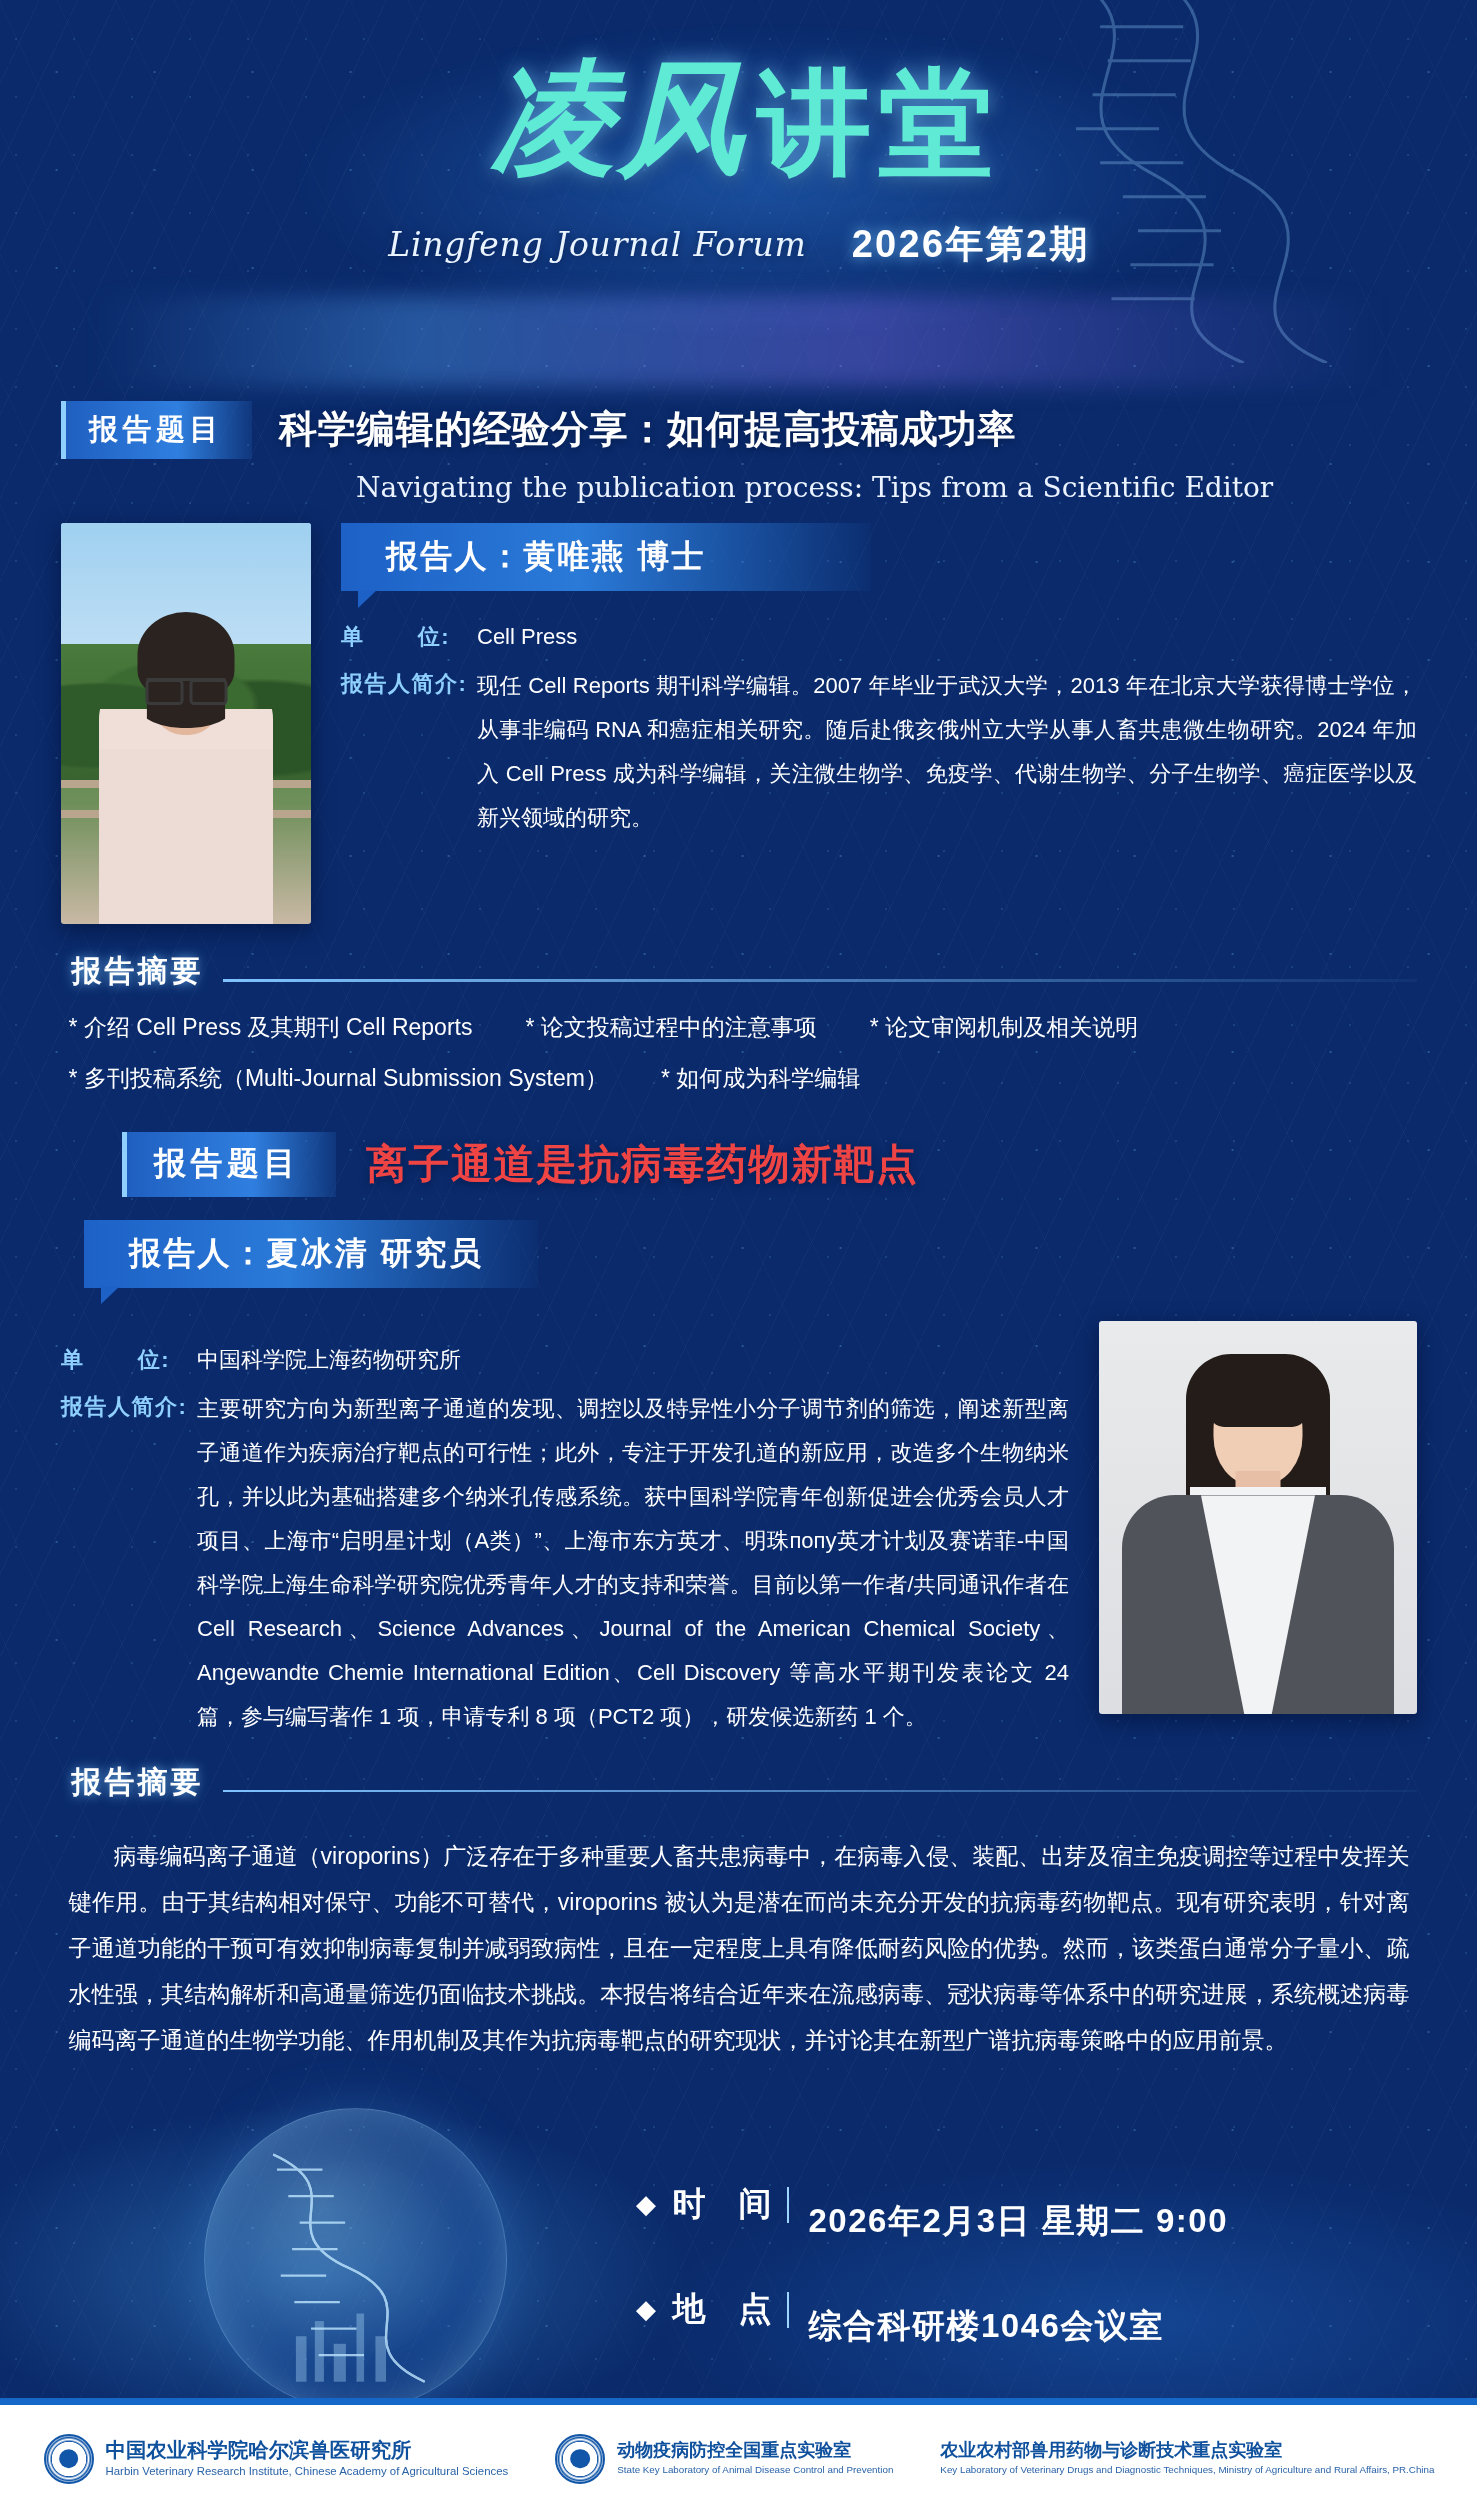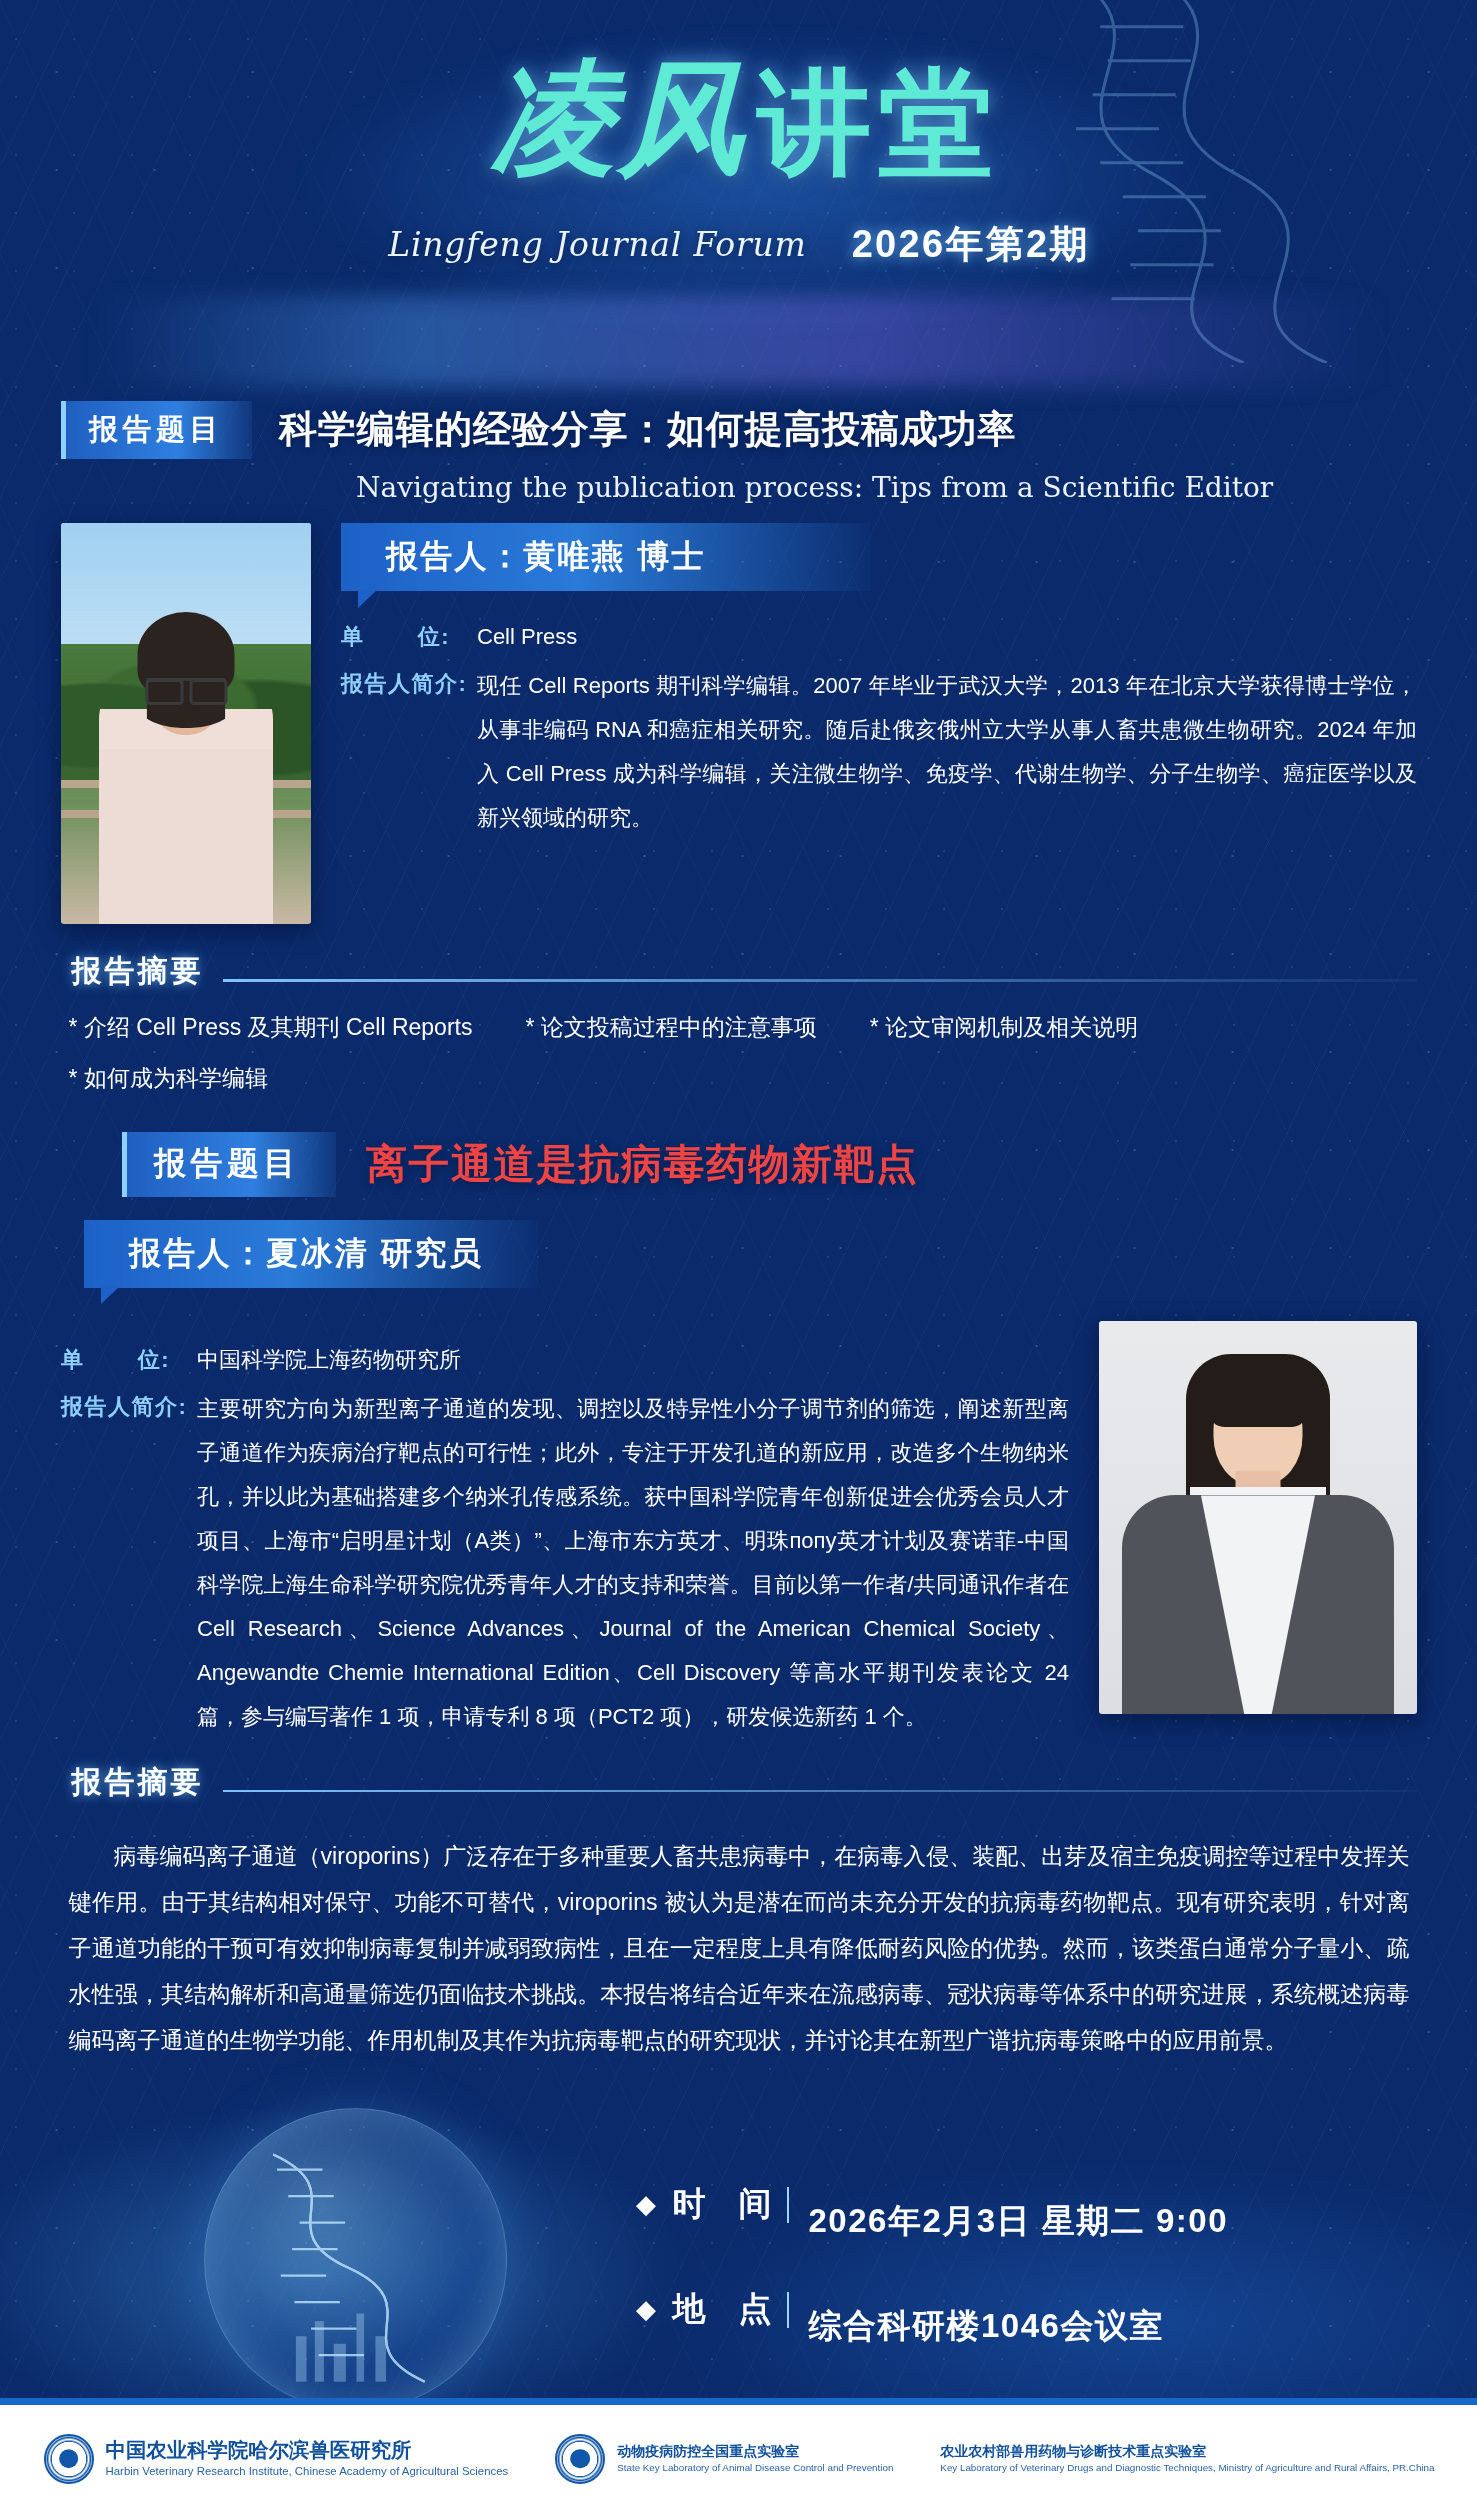--- a/index.html
+++ b/index.html
@@ -370,21 +370,21 @@
     border: 2.3px solid #1156a8;
     position: relative;
     background: radial-gradient(circle at 50% 50%, #ffffff 52%, #1156a8 54%, #ffffff 60%, #1156a8 66%, #ffffff 72%);
   }
   .org .seal:after {
     content: ""; position: absolute; left: 50%; top: 50%; transform: translate(-50%,-50%);
     width: 19.7px; height: 19.7px; border-radius: 50%; background: #1156a8;
   }
   .org .names .cn { font-size: 20.4px; font-weight: bold; color: #10519e; letter-spacing: 0px; line-height: 1.2; }
   .org .names .en { font-size: 11.4px; color: #2a63a8; line-height: 1.3; margin-top: 2.3px; }
-  .org.small .names .cn { font-size: 14px; }
+  .org.small .names .cn { font-size: 18px; }
   .org.small .names .en { font-size: 9.8px; }
 
   .svg-dna { display:block; }
 </style>
 </head>
 <body>
 
 <div class="poster">
   <div class="poster-bg-lines"></div>
   <div class="dots"></div>
@@ -453,20 +453,21 @@
       <div class="rule"></div>
     </div>
 
     <div class="bullets1" style="margin-left:7.6px;margin-right:7.6px;">
       <div class="row">
         <div class="cell">* 介绍 Cell Press 及其期刊 Cell Reports</div>
         <div class="cell">* 论文投稿过程中的注意事项</div>
         <div class="cell">* 论文审阅机制及相关说明</div>
       </div>
       <div class="row">
+        <div class="cell">* 多刊投稿系统（Multi-Journal Submission System）</div>
         <div class="cell">* 如何成为科学编辑</div>
       </div>
     </div>
   </div>
 
   <div class="talk2">
     <div class="t2-titlerow">
       <div class="tag tag-big">报告题目</div>
       <div class="t2-title">离子通道是抗病毒药物新靶点</div>
     </div>

